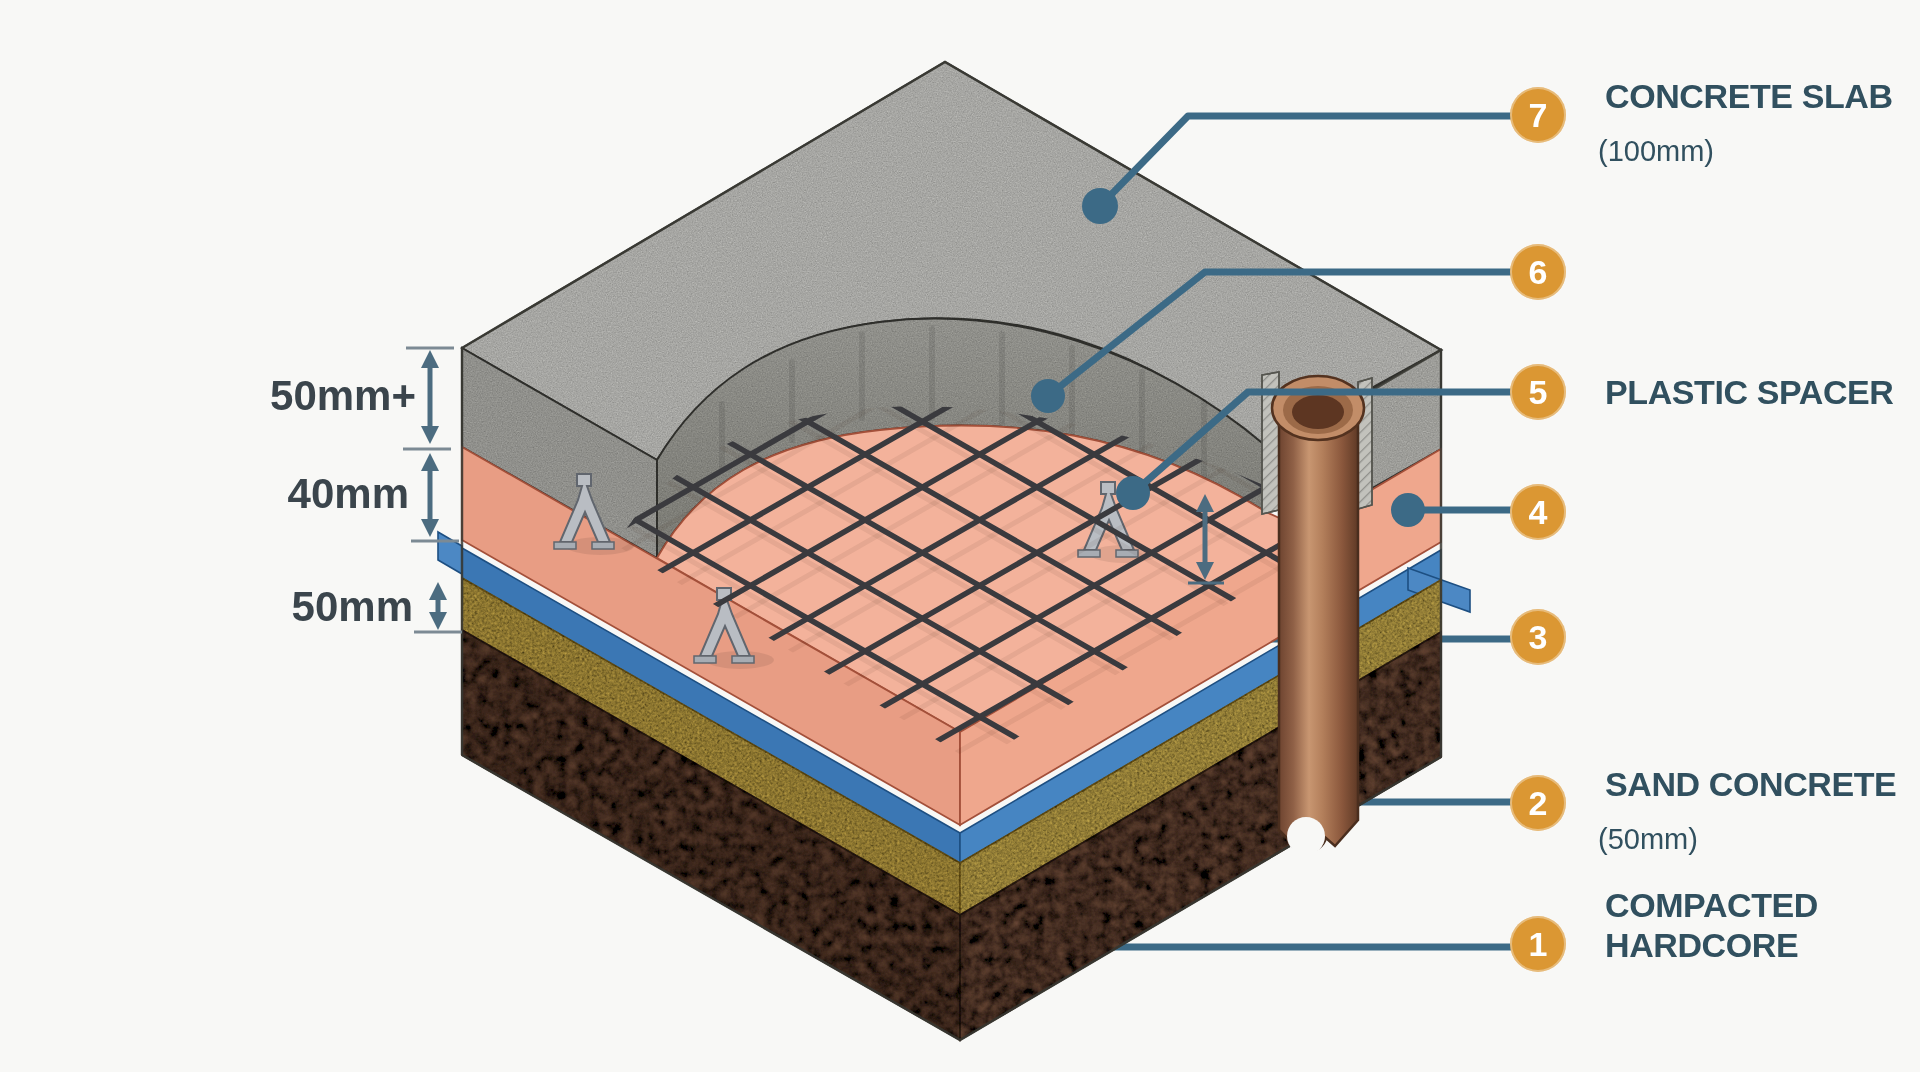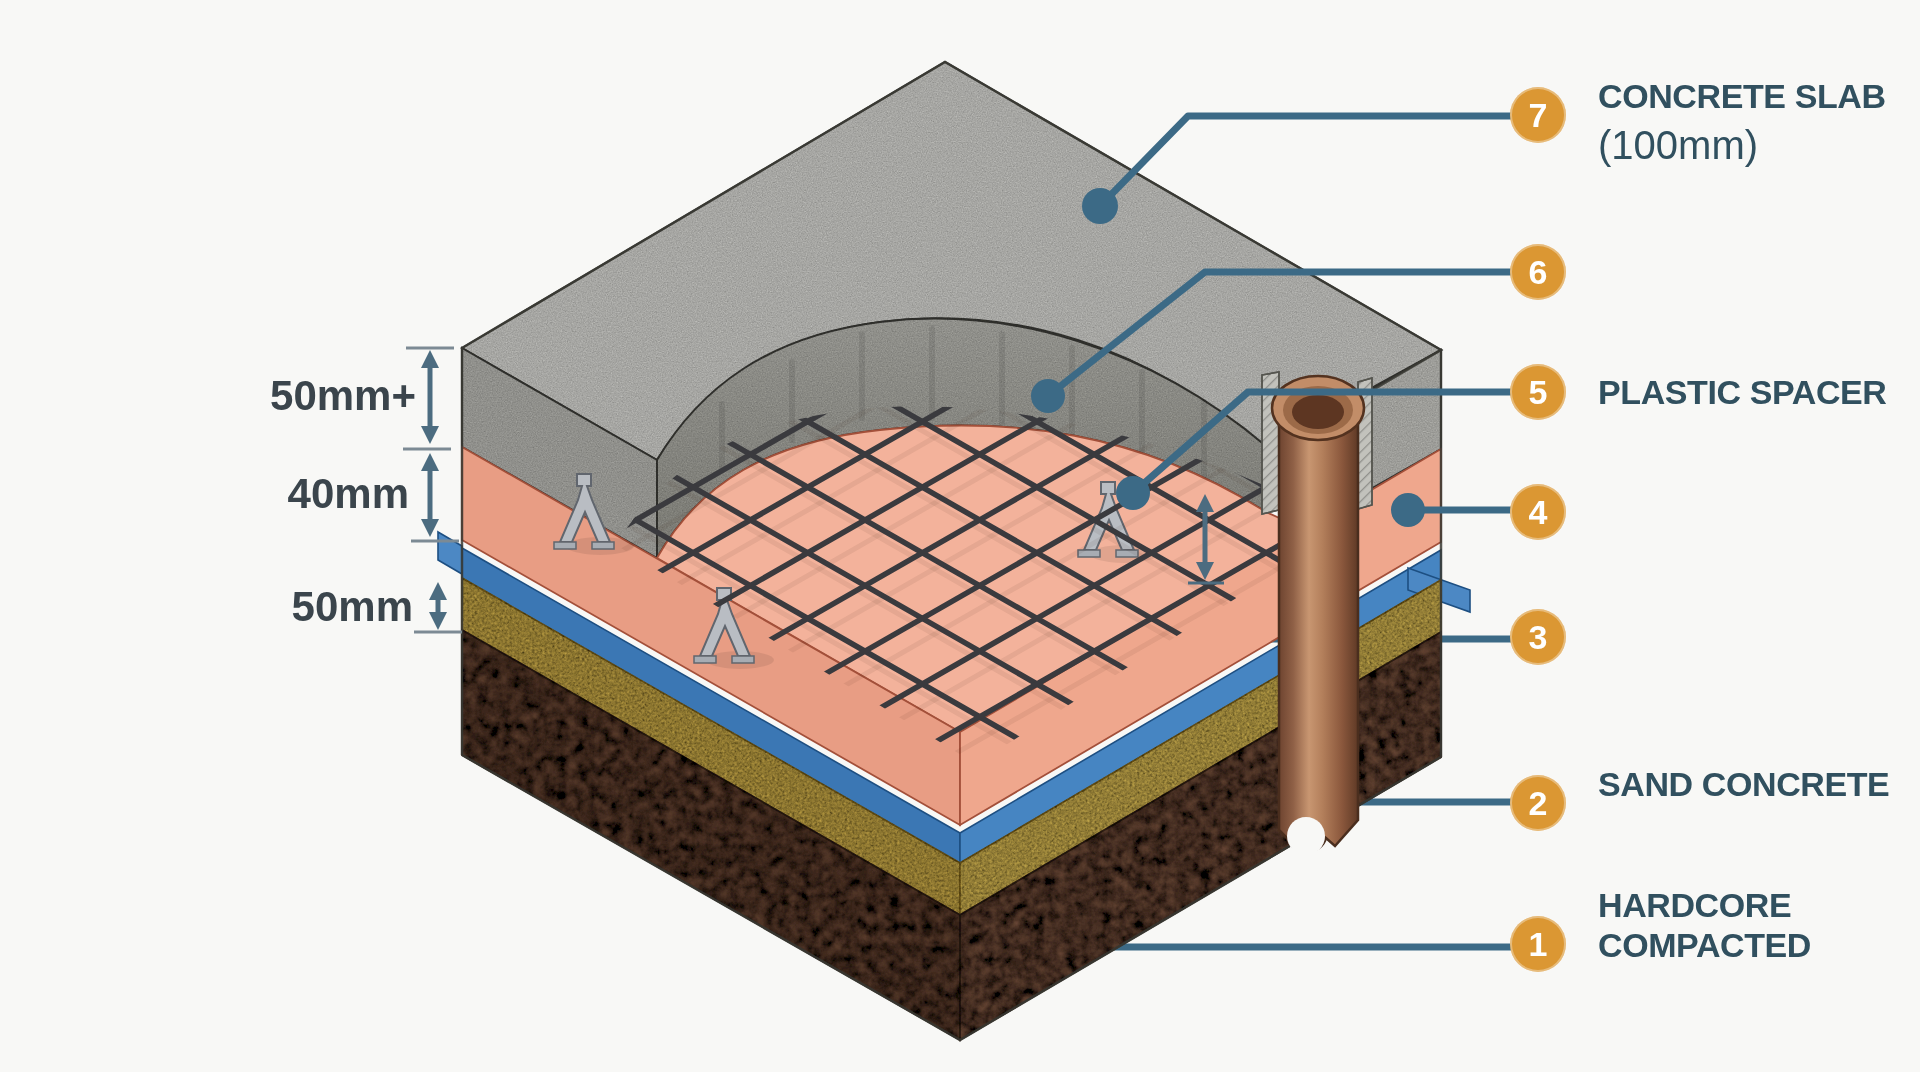--- a/index.html
+++ b/index.html
@@ -3,22 +3,22 @@
 <meta charset="utf-8">
 <style>
   html,body{margin:0;padding:0;background:#e9e9e9;}
   .stage{position:relative;width:1920px;height:1072px;background:#f8f8f6;overflow:hidden;
          font-family:"Liberation Sans",sans-serif;}
   .stage svg{position:absolute;left:0;top:0;}
   .badge{position:absolute;width:56px;height:56px;border-radius:50%;background:#DB9733;
          color:#ffffff;font-weight:700;font-size:34px;display:flex;align-items:center;
          justify-content:center;box-shadow:0 0 0 2px rgba(255,255,255,.35) inset;}
   .lbl{position:absolute;left:1598px;color:#31505F;width:320px;}
-  .lbl .t{font-weight:700;font-size:34px;line-height:40px;letter-spacing:-0.4px;}
-  .lbl .s{font-weight:400;font-size:40px;line-height:38px;margin-top:10px;}
+  .lbl .t{font-weight:700;font-size:34px;line-height:40px;letter-spacing:-0.4px;margin-left:7px;}
+  .lbl .s{font-weight:400;font-size:29px;line-height:38px;margin-top:16px;}
 </style>
 </head>
 <body>
 
 <div class="stage">
 
 <svg width="1920" height="1072" viewBox="0 0 1920 1072">
   <defs>
     <linearGradient id="pg" x1="0" y1="0" x2="1" y2="0">
       <stop offset="0" stop-color="#6e4430"></stop>
@@ -257,19 +257,20 @@
   <div class="t">CONCRETE SLAB</div>
   <div class="s">(100mm)</div>
 </div>
 <div class="lbl" style="top:372px">
   <div class="t">PLASTIC SPACER</div>
 </div>
 <div class="lbl" style="top:598px">
 </div>
 <div class="lbl" style="top:764px">
   <div class="t">SAND CONCRETE</div>
+  <div class="s">(50mm)</div>
 </div>
 <div class="lbl" style="top:885px">
+  <div class="t">COMPACTED</div>
   <div class="t">HARDCORE</div>
-  <div class="t">COMPACTED</div>
 </div>
 
 </div>
 
 </body></html>

